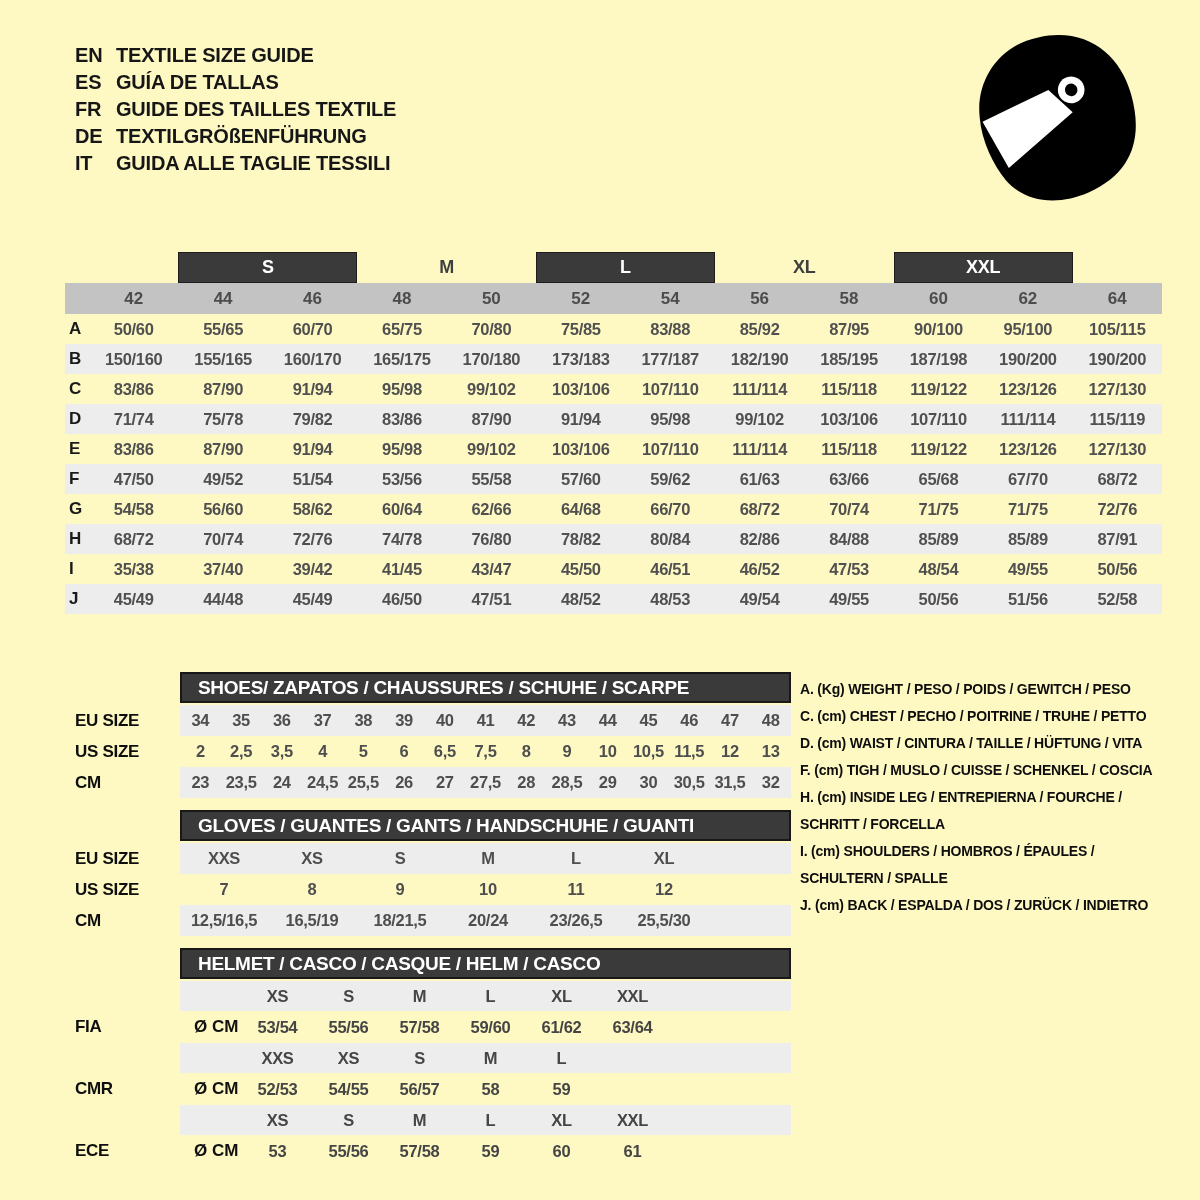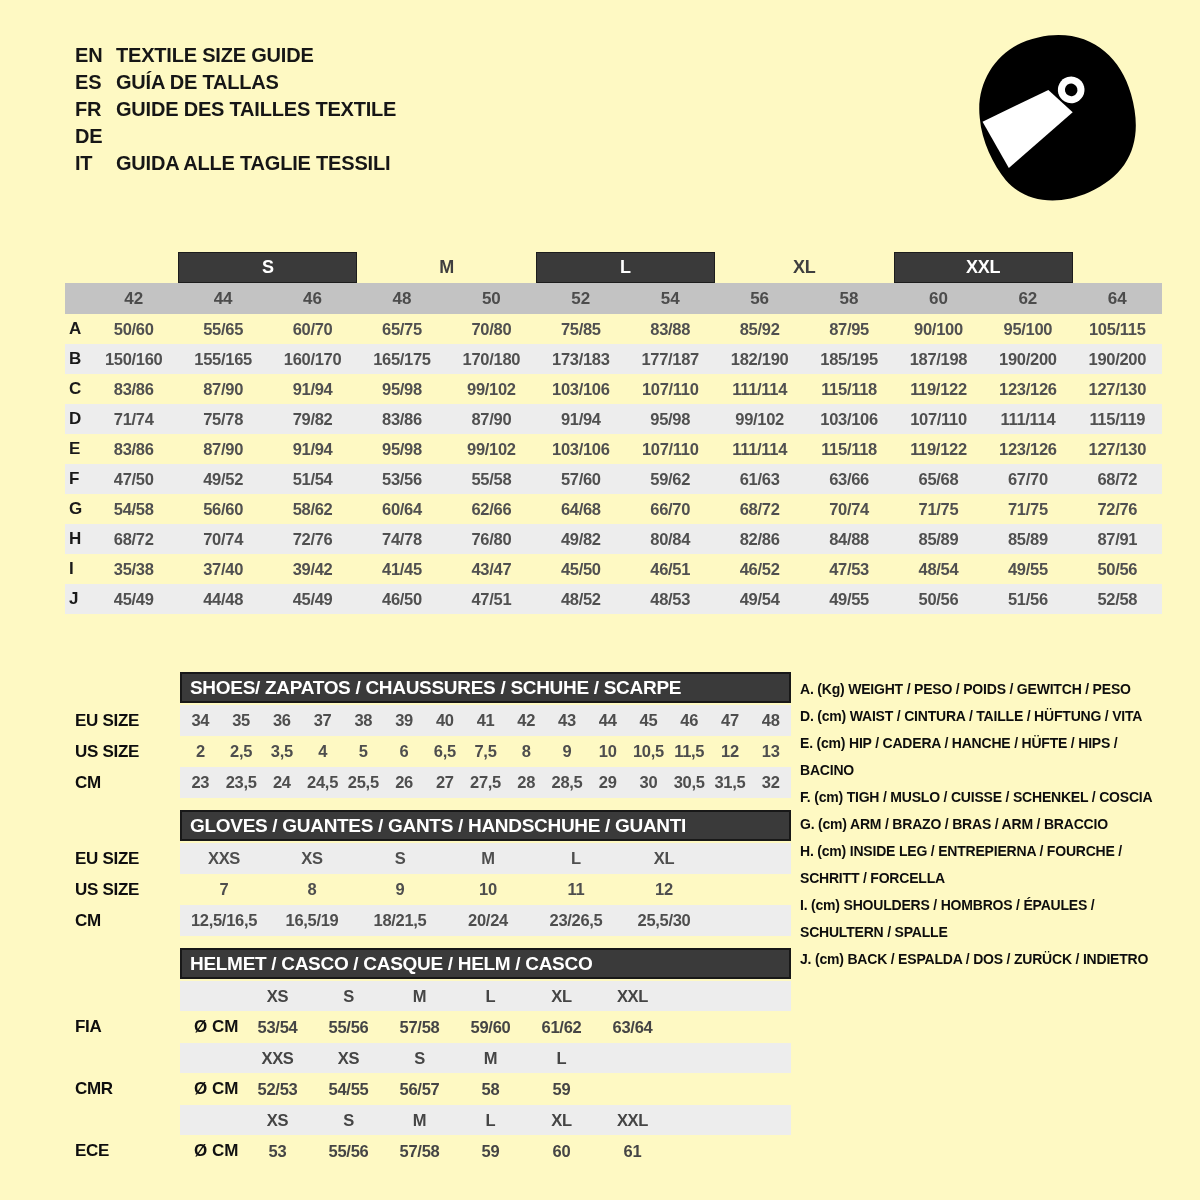--- a/index.html
+++ b/index.html
@@ -25,21 +25,21 @@
   .numrow{display:grid;grid-template-columns:24px repeat(12,1fr);height:31px;background:#c3c3c3;font-size:17px;color:#4c4c4c}
   .cell{display:flex;align-items:center;justify-content:center}
   .mrows .mrow{display:grid;grid-template-columns:24px repeat(12,1fr);height:30px;font-size:16.5px;color:#505050;letter-spacing:-0.3px}
   .mrows .mrow:nth-child(even){background:#ededed}
   .mrow .rl{display:flex;align-items:center;padding-left:4px;font-size:17px;color:#1a1a1a}
 
   
   .lt{position:absolute;left:75px;top:672px;width:716px}
   .block{margin-bottom:12px}
   .ttl{margin-left:105px;height:31px;background:#3a3a3a;border:2px solid #181818;color:#fff;
-       font-size:19px;display:flex;align-items:center;padding-left:8px;letter-spacing:-0.3px;white-space:nowrap}
+       font-size:19px;display:flex;align-items:center;padding-left:16px;letter-spacing:-0.3px;white-space:nowrap}
   .block .ttl{margin-bottom:2px}
   .srow{display:flex;height:31px}
   .srow .lbl{width:105px;display:flex;align-items:center;font-size:17px;color:#0e0e0e;letter-spacing:-0.3px}
   .srow .band{flex:1;display:flex;align-items:center}
   .rows-alt .srow:nth-child(odd) .band{background:#ededed}
   .band .cell{font-size:16.5px;color:#4e4e4e;letter-spacing:-0.3px}
   .shoes .band .cell{flex:1}
   .gloves .band .cell{width:88px}
   .helm .srow{height:30px;margin-bottom:1px}
   .helm .band .unit{width:62px;display:flex;align-items:center;padding-left:14px;font-size:17px;color:#111}
@@ -66,20 +66,21 @@
         <span class="title">GUÍA DE TALLAS</span>
       </div>
 
       <div class="hl">
         <span class="code">FR</span>
         <span class="title">GUIDE DES TAILLES TEXTILE</span>
       </div>
 
       <div class="hl">
         <span class="code">DE</span>
+        <span class="title">TEXTILGRÖßENFÜHRUNG</span>
       </div>
 
       <div class="hl">
         <span class="code">IT</span>
         <span class="title">GUIDA ALLE TAGLIE TESSILI</span>
       </div>
 
   </div>
 
   <div class="helmet-ic">
@@ -342,21 +343,21 @@
             <div class="cell">68/72</div>
 
             <div class="cell">70/74</div>
 
             <div class="cell">72/76</div>
 
             <div class="cell">74/78</div>
 
             <div class="cell">76/80</div>
 
-            <div class="cell">49/82</div>
+            <div class="cell">78/82</div>
 
             <div class="cell">80/84</div>
 
             <div class="cell">82/86</div>
 
             <div class="cell">84/88</div>
 
             <div class="cell">85/89</div>
 
             <div class="cell">85/89</div>
@@ -737,28 +738,27 @@
       </div>
     </div>
 
   </div>
 
   <div class="legend">
 
       <div class="legend-item">A. (Kg) WEIGHT / PESO / POIDS / GEWITCH / PESO</div>
 
 
+      <div class="legend-item">C. (cm) CHEST / PECHO / POITRINE / TRUHE / PETTO</div>
 
       <div class="legend-item">D. (cm) WAIST / CINTURA / TAILLE / HÜFTUNG / VITA</div>
 
-      <div class="legend-item">E. (cm) HIP / CADERA / HANCHE / HÜFTE / HIPS / BACINO</div>
 
       <div class="legend-item">F. (cm) TIGH / MUSLO / CUISSE / SCHENKEL / COSCIA</div>
 
-      <div class="legend-item">G. (cm) ARM / BRAZO / BRAS / ARM / BRACCIO</div>
 
       <div class="legend-item">H. (cm) INSIDE LEG / ENTREPIERNA / FOURCHE / SCHRITT / FORCELLA</div>
 
       <div class="legend-item">I. (cm) SHOULDERS / HOMBROS / ÉPAULES / SCHULTERN / SPALLE</div>
 
       <div class="legend-item">J. (cm) BACK / ESPALDA / DOS / ZURÜCK / INDIETRO</div>
 
   </div>
 
 </div>

